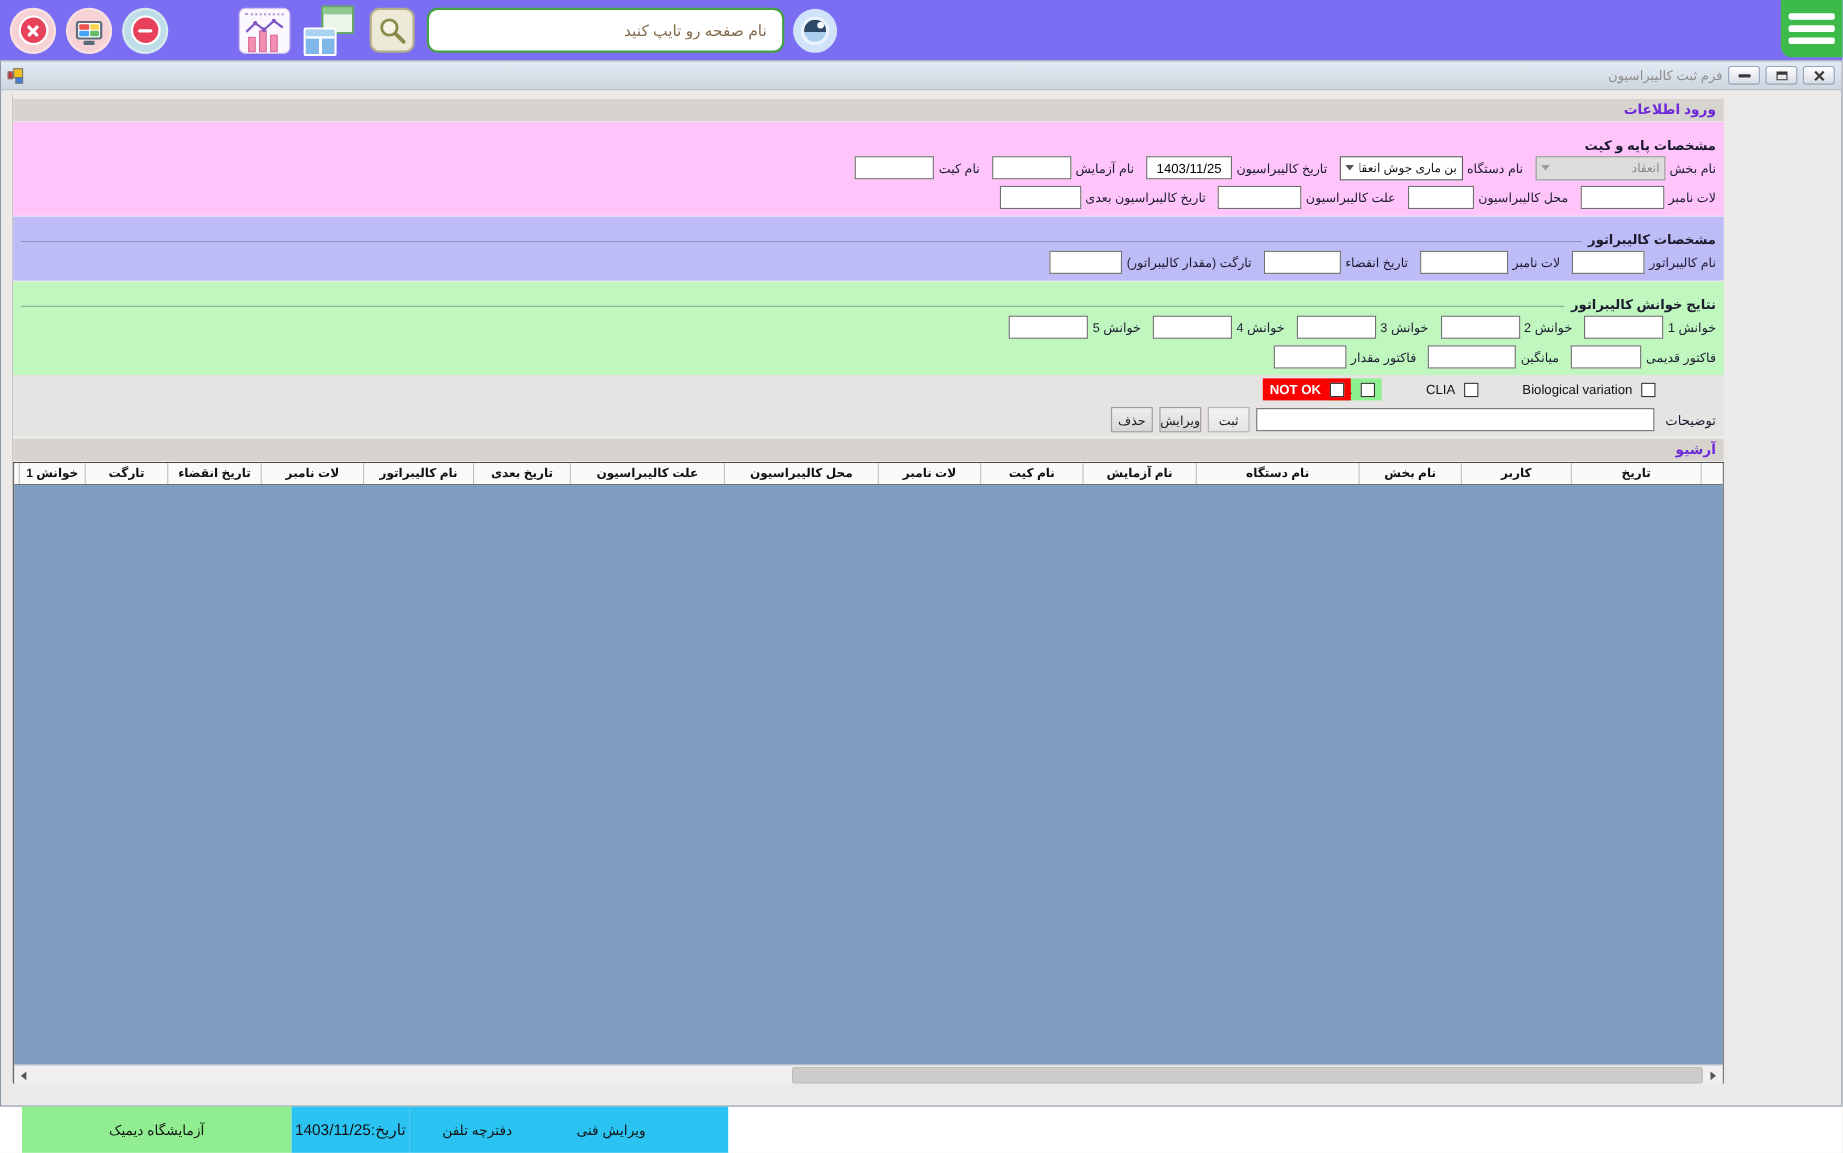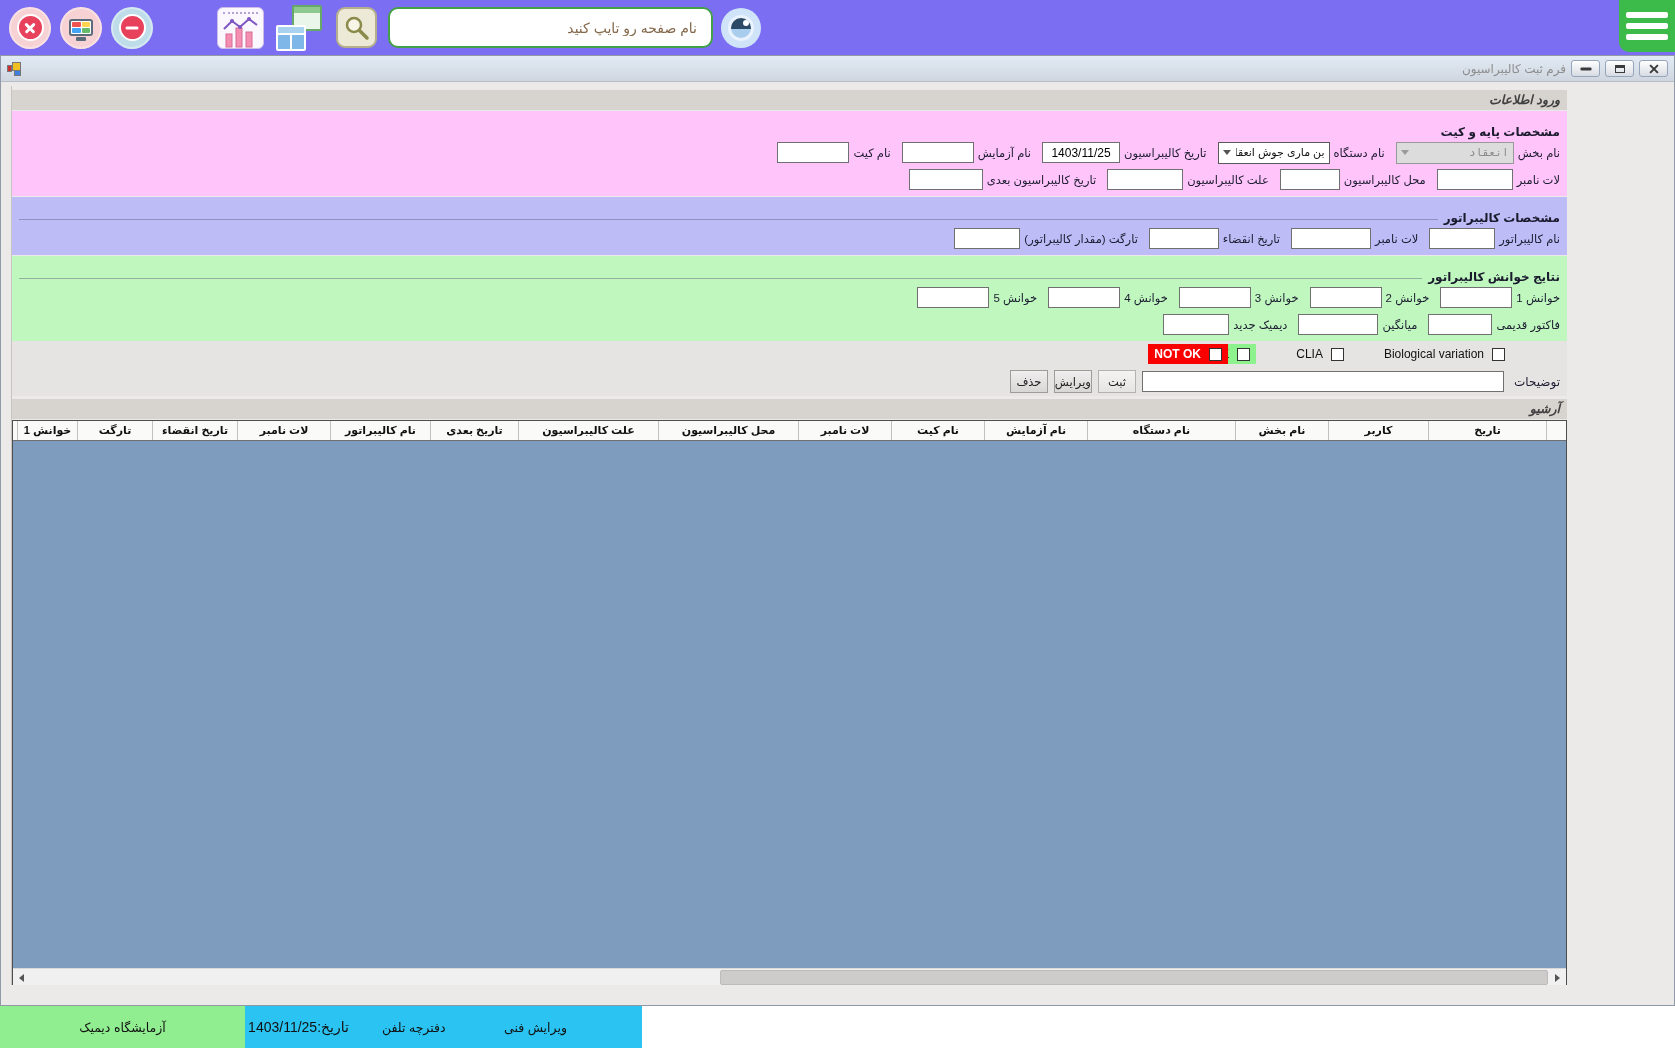--- a/index.html
+++ b/index.html
@@ -70,41 +70,41 @@
     width:11px; height:3px; background:#3a3a3a; border-radius:1px; }
   .wbtn .maxi { position:absolute; left:50%; top:50%; transform:translate(-50%,-50%);
     width:10px; height:8px; border:1px solid #3a3a3a; border-top:3px solid #3a3a3a; }
   .wbtn.xw::before,.wbtn.xw::after { content:''; position:absolute; left:50%; top:50%;
     width:11px; height:2px; background:#3a3a3a; }
   .wbtn.xw::before { transform:translate(-50%,-50%) rotate(45deg); }
   .wbtn.xw::after  { transform:translate(-50%,-50%) rotate(-45deg); }
 
   .panel { position:absolute; left:10px; top:30px; width:1556px; bottom:20px;
     direction:rtl; display:flex; flex-direction:column; border-left:1px solid #c7c4c2; }
-  .band { background:var(--band-gray,#d7d3ce); font-weight:bold; font-size:12.5px; color:#404040;
-    padding:2px 7px 3px;font-style:italic; }
+  .band { background:var(--band-gray,#d7d3ce); font-weight:bold; font-size:12.5px; color:#6d28d9;
+    padding:2px 7px 3px; }
   .sec { padding:13px 0 3px; margin-top:1px; }
   .sec-pink { background:var(--pink,#ffc4fa); }
   .sec-violet { background:var(--violet,#bdbcf7); }
   .sec-green { background:var(--green,#bff7bf); }
   .sec-title { font-weight:bold; font-size:12px; color:#1b1b2e; padding:1px 7px 0;
     display:flex; align-items:center; gap:6px; }
   .sec-title .rule { flex:1; border-top:1px solid rgba(90,90,120,.45); margin-top:2px; }
   .frow { display:flex; align-items:center; padding:0 7px; height:27px; }
   .lab { font-size:11.5px; color:#1c1c30; margin-left:4px; white-space:nowrap; }
   .tb { height:21px; border:1px solid #707070; background:#fff; font-size:12px; padding:0 3px;
     direction:ltr; text-align:center; outline:none; }
   .gap { width:11px; }
   .combo { height:22px; border:1px solid #5a5a5a; background:#fff; display:flex; align-items:center;
     font-size:11px; padding:0 4px; cursor:pointer; }
   .combo .val { flex:1; white-space:nowrap; overflow:hidden; color:#111; }
   .combo .car { width:0; height:0; border-left:4px solid transparent; border-right:4px solid transparent;
     border-top:5px solid #555; margin-right:5px; }
   .combo.disabled { background:#dcdcdc; border-color:#999; }
-  .combo.disabled .val { color:#8a8a8a;font-family:Liberation Mono, monospace; }
+  .combo.disabled .val { color:#8a8a8a; }
   .combo.disabled .car { border-top-color:#9a9a9a; }
 
   .grayrow { background:var(--row-gray,#e6e4e3); display:flex; align-items:center; padding:0 7px; }
   .cbgroup { direction:ltr; display:flex; align-items:flex-end; gap:8px; font-size:12px; color:#111; }
   .cbox { width:13px; height:13px; background:#fff; border:1px solid #333; display:inline-block; cursor:pointer; }
   .badge { display:flex; align-items:center; gap:8px; padding:3px 6px; direction:ltr; }
   .badge-red { background:var(--notok-red,#fb0000); color:#fff; font-weight:bold; font-size:12px; }
   .badge-green { background:var(--ok-green,#8df28d); color:#111; font-size:12px; }
   .btn { height:23px; width:38px; background:linear-gradient(#efeeee,#d9d7d6); border:1px solid #9e9c9a;
     font-size:11.5px; color:#222; cursor:pointer; font-family:inherit; }
@@ -119,21 +119,21 @@
   .hscroll { direction:ltr; height:17px; background:#f1f0f0; position:relative; border-top:1px solid #d9d9d9; }
   .sarrow { position:absolute; top:0; width:17px; height:17px; display:flex; align-items:center;
     justify-content:center; cursor:pointer; color:#555; }
   .sarrow.left { left:0; } .sarrow.right { right:0; }
   .tri-l { width:0;height:0;border-top:4px solid transparent;border-bottom:4px solid transparent;border-right:5px solid #555; }
   .tri-r { width:0;height:0;border-top:4px solid transparent;border-bottom:4px solid transparent;border-left:5px solid #555; }
   .thumb { position:absolute; top:1px; height:15px; right:18px; width:828px; background:#cdcccb;
     border:1px solid #bdbbba; border-radius:2px; cursor:grab; }
 
   
-  .statusbar { position:absolute; left:0; bottom:0; width:1675px; height:42px; display:flex; }
+  .statusbar { position:absolute; left:0; bottom:0; width:1675px; height:42px; display:flex;padding-left:20px; }
   .seg { display:flex; align-items:center; justify-content:center; font-size:12.5px; color:#111; }
   .seg-green { width:245px; background:var(--status-green,#90ee90); }
   .seg-cyan { width:107px; background:var(--status-cyan,#2ac3f2); font-size:14px; direction:rtl; }
   .seg-purple { flex:1; background:var(--status-purple,#7b68f8); color:#fff; justify-content:flex-start;
     padding-left:6px; gap:14px; }
   .seg-cyan2 { width:290px; background:var(--status-cyan,#2ac3f2); direction:rtl;
     justify-content:space-between; padding:0 75px 0 30px; }
 </style>
 </head>
 <body>
@@ -296,21 +296,21 @@
         <span class="lab">خوانش 5</span>
         <input class="tb" style="width: 72px;">
       </div>
       <div class="frow">
         <span class="lab">فاکتور قدیمی</span>
         <input class="tb" style="width: 64px;">
         <span class="gap"></span>
         <span class="lab">میانگین</span>
         <input class="tb" style="width: 80px;">
         <span class="gap"></span>
-        <span class="lab">دیمیک جدید</span>
+        <span class="lab">فاکتور مقدار</span>
         <input class="tb" style="width: 66px;">
       </div>
     </div>
 
     <div class="grayrow" style="height:26px; padding-right:62px; gap:40px;">
       <div class="cbgroup">
         <span>Biological variation</span>
         <span class="cbox"></span>
       </div>
       <div class="cbgroup">

